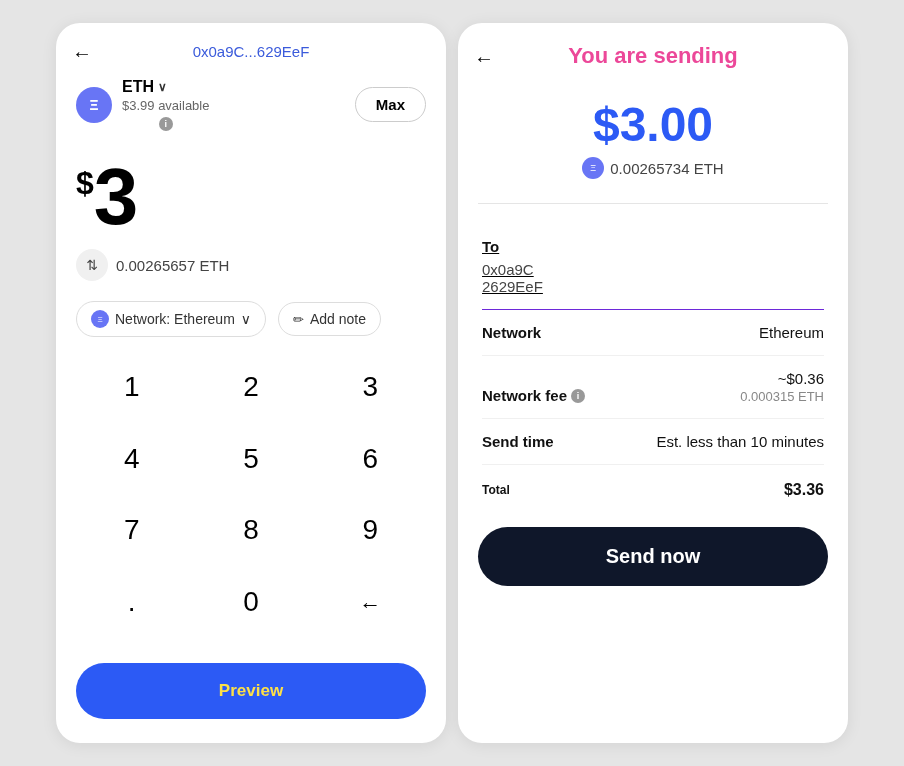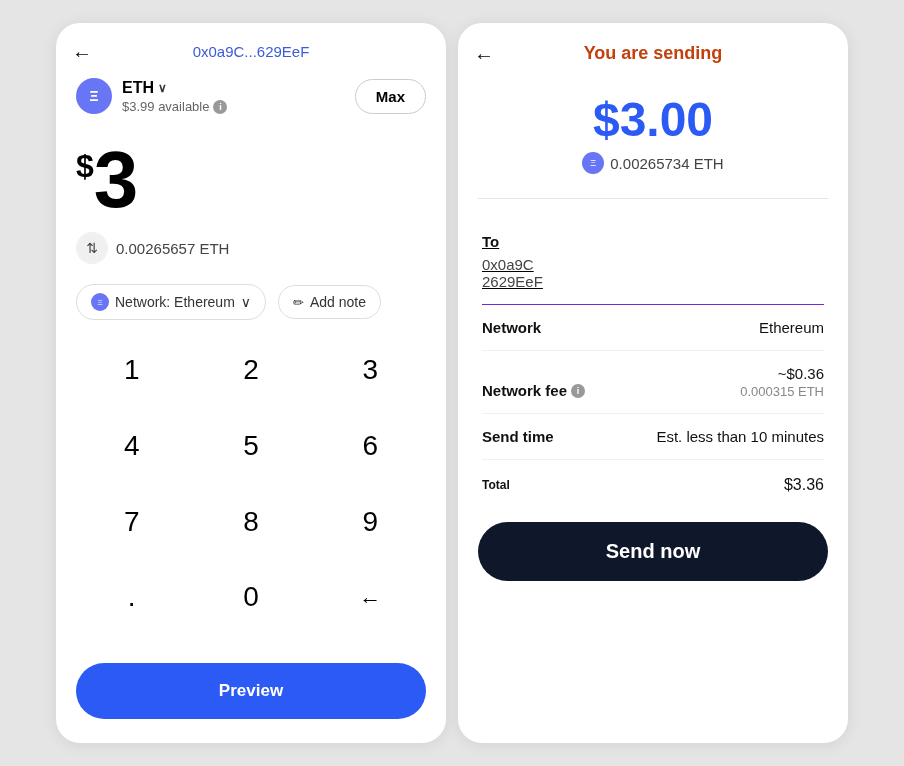--- a/index.html
+++ b/index.html
@@ -82,23 +82,24 @@
       font-size: 16px;
     }
     .chevron-down {
       font-size: 12px;
       color: #333;
     }
     .token-available {
       font-size: 13px;
       color: #666;
       display: flex;
-      align-items: flex-end;
+      align-items: center;
       gap: 4px;
       margin-top: 2px;
+      flex-direction: column;
     }
     .info-icon {
       width: 14px;
       height: 14px;
       background: #999;
       border-radius: 50%;
       color: white;
       font-size: 9px;
       display: flex;
       align-items: center;
@@ -232,21 +233,21 @@
       border-radius: 8px;
       user-select: none;
     }
     .key-backspace {
       font-size: 22px;
     }
 
     .preview-btn {
       margin: 12px 20px 24px;
       background: #2c5af5;
-      color: #ffffff;
+      color: #fde047;
       border: none;
       border-radius: 40px;
       padding: 18px;
       font-size: 17px;
       font-weight: 600;
       cursor: pointer;
       width: calc(100% - 40px);
     }
 
     
@@ -255,23 +256,23 @@
       align-items: center;
       justify-content: center;
       padding: 20px 16px 8px;
       position: relative;
     }
     .right-header .back-arrow {
       position: absolute;
       left: 16px;
     }
     .right-title {
-      font-size: 18px;
-      font-weight: 700;
-      color: #c2410c;
+      font-size: 22px;
+      font-weight: 700;
+      color: #ec4899;
     }
 
     .sending-amount {
       text-align: center;
       padding: 24px 20px 12px;
     }
     .sending-usd {
       font-size: 48px;
       font-weight: 700;
       color: #2c5af5;
@@ -363,21 +364,21 @@
       align-items: center;
       padding: 16px 0 8px;
     }
     .total-label {
       font-size: 12px;
       font-weight: 700;
       color: #111;
     }
     .total-value {
       font-size: 16px;
-      font-weight: 400;
+      font-weight: 700;
       color: #111;
     }
 
     .send-now-btn {
       margin: 12px 20px 24px;
       background: #0f172a;
       color: white;
       border: none;
       border-radius: 40px;
       padding: 18px;

